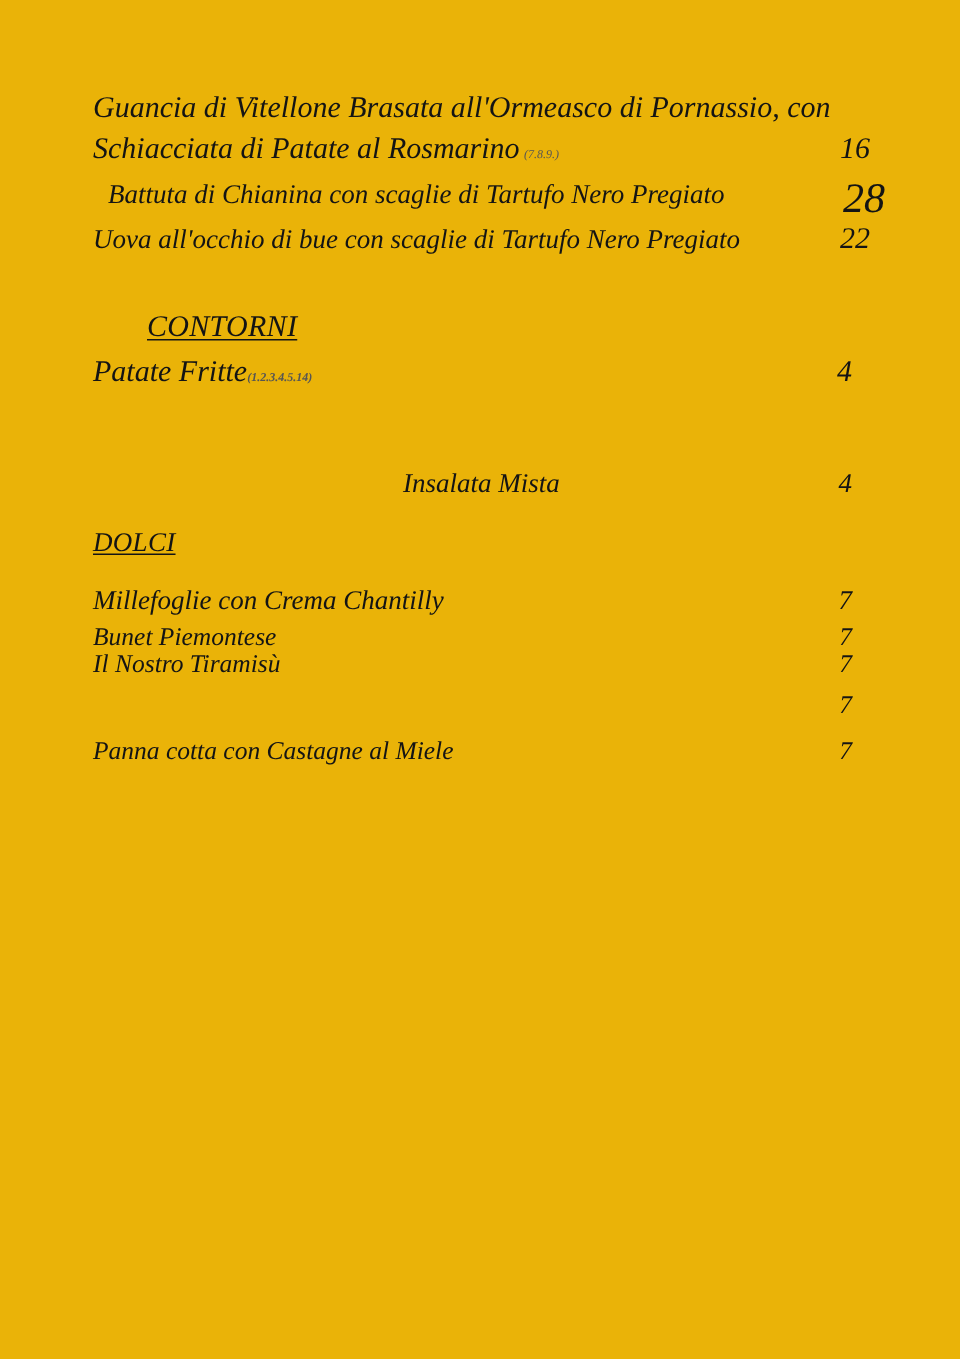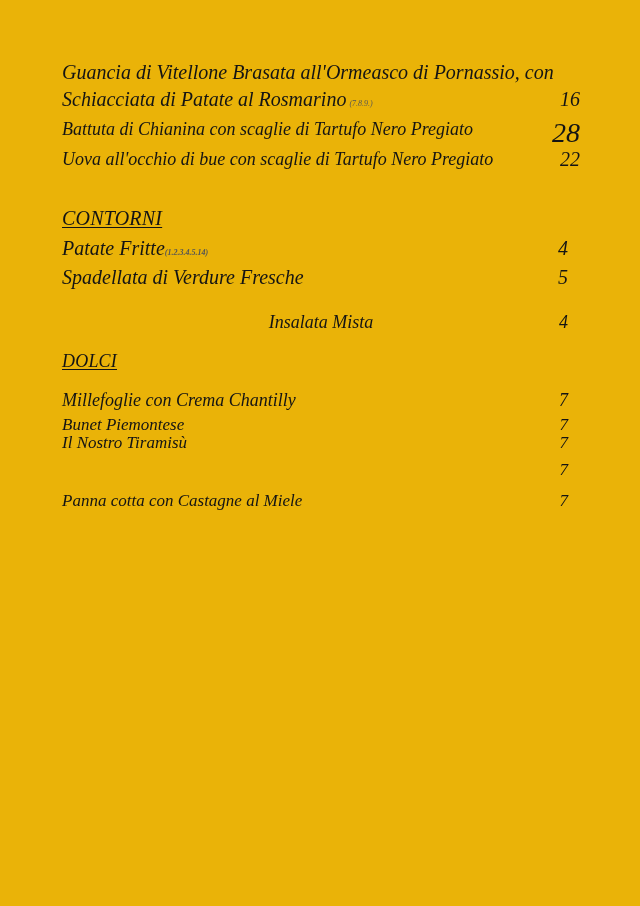--- a/index.html
+++ b/index.html
@@ -67,41 +67,37 @@
 <div class="page">
 
   <div class="line big" style="top:62px;">
     <span class="name">Guancia di Vitellone Brasata all'Ormeasco di Pornassio, con</span>
   </div>
   <div class="line big" style="top:89px;">
     <span class="name">Schiacciata di Patate al Rosmarino</span><span class="allergens">(7.8.9.)</span>
     <span class="price">16</span>
   </div>
 
-  <div class="line mid" style="top:120px;">
+  <div class="line mid" style="top:120px;margin-left:10px;">
     <span class="name">Battuta di Chianina con scaglie di Tartufo Nero Pregiato</span>
     <span class="price" style="font-size:28px;top:-1px;">28</span>
   </div>
 
   <div class="line mid" style="top:150px;">
     <span class="name">Uova all'occhio di bue con scaglie di Tartufo Nero Pregiato</span>
     <span class="price" style="font-size:20px;top:-1px;">22</span>
   </div>
 
-  <div class="heading big" style="top:208px;">CONTORNI</div>
+  <div class="heading big" style="top:208px;margin-left:36px;">CONTORNI</div>
 
   <div class="line big" style="top:238px;">
     <span class="name">Patate Fritte</span><span class="allergens tight">(1.2.3.4.5.14)</span>
     <span class="price single">4</span>
   </div>
 
-  <div class="line big" style="top:267px;">
-    <span class="name">Spadellata di Verdure Fresche</span>
-    <span class="price single">5</span>
-  </div>
 
   <div class="line mid" style="top:313px;text-align:center;">
     <span class="name">Insalata Mista</span>
     <span class="price single">4</span>
   </div>
 
   <div class="heading mid" style="top:352px;">DOLCI</div>
 
   <div class="line mid" style="top:391px;">
     <span class="name">Millefoglie con Crema Chantilly</span>

